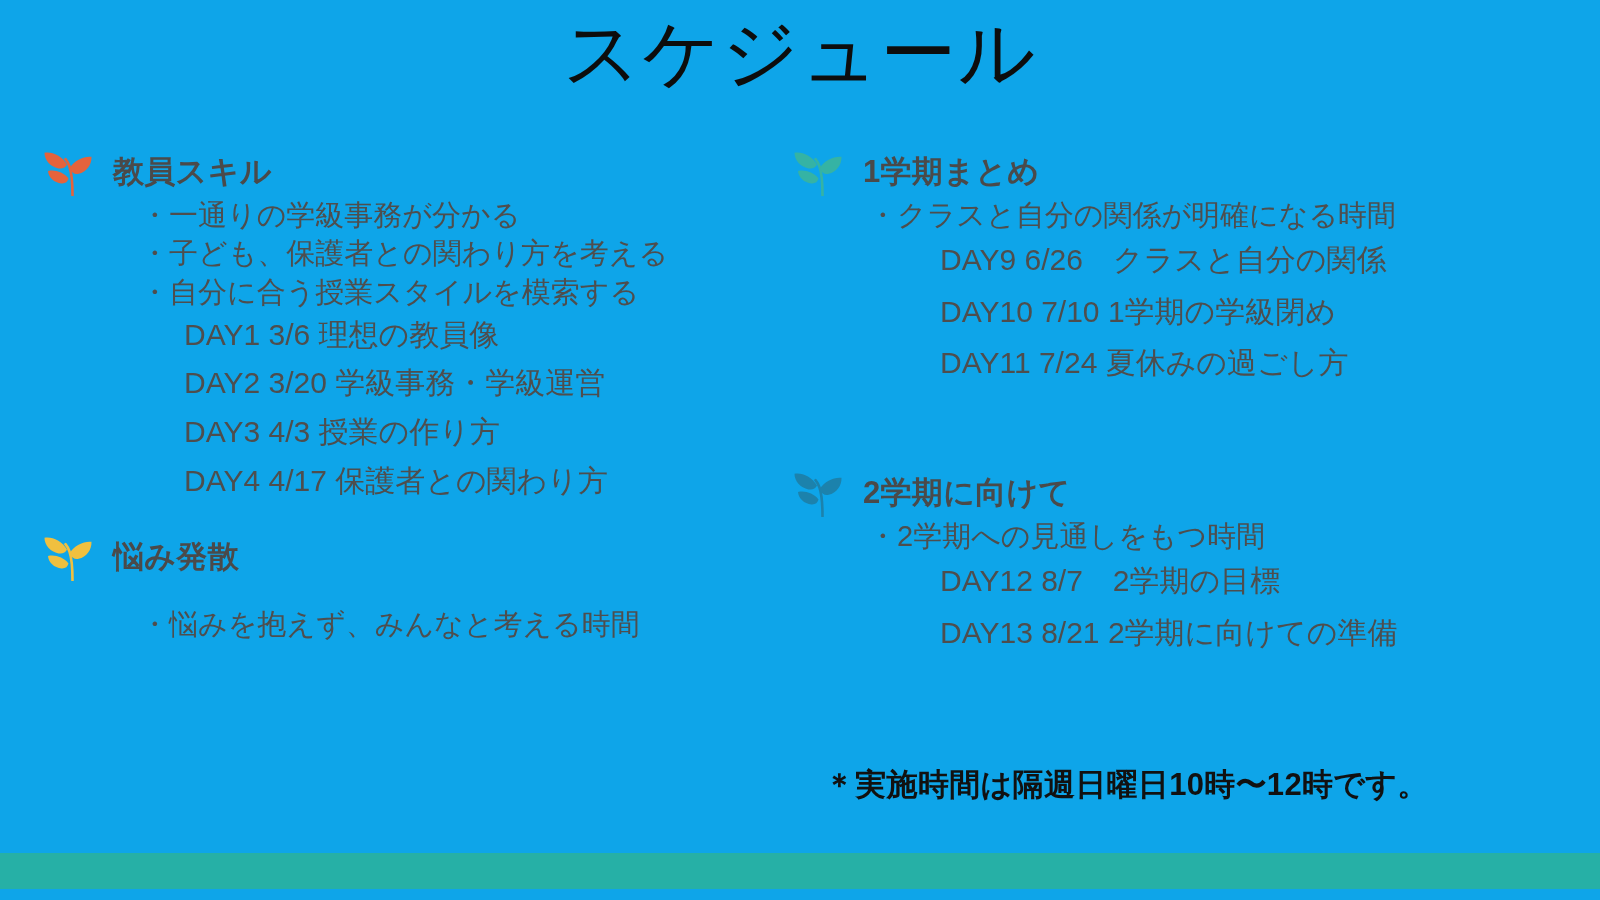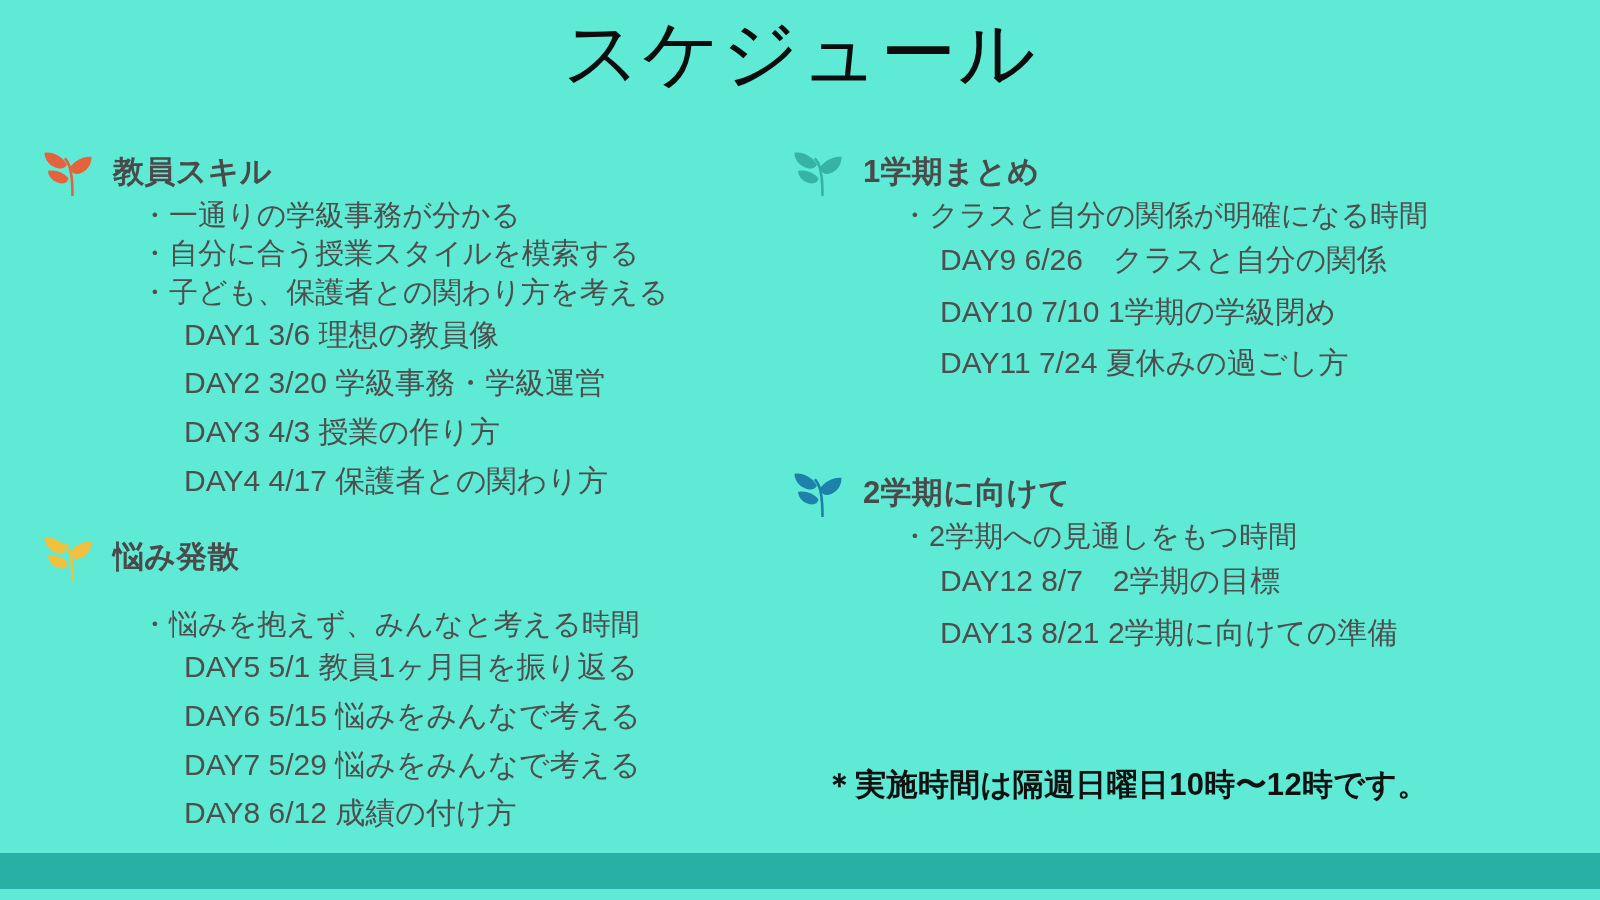--- a/index.html
+++ b/index.html
@@ -85,21 +85,21 @@
   }
   .day-line {
     font-size: 30px;
     line-height: 1.62;
     color: #4e4e4e;
     white-space: nowrap;
   }
   
   #column-left  .bullets  { margin-left: 98px; }
   #column-left  .day-list { margin-left: 142px; }
-  #column-right .bullets  { margin-left: 108px; }
+  #column-right .bullets  { margin-left: 76px; }
   #column-right .day-list { margin-left: 148px; }
 
   #column-right .day-line { line-height: 1.72; }
 
   
   #footnote {
     position: absolute;
     left: 824px;
     top: 764px;
     font-size: 31px;
@@ -114,41 +114,41 @@
     position: absolute;
     left: 0;
     top: 853px;
     width: 1600px;
     height: 36px;
   }
 </style>
 </head>
 <body>
 
-<div id="slide" style="background: #5eead4;">
+<div id="slide" style="background: #0ea5e9;">
 
   <div id="slide-title">スケジュール</div>
 
   <div class="column" id="column-left">
 
     <div class="section">
       <div class="section-head">
         <svg class="sprout-icon" viewBox="0 0 52 48" aria-hidden="true">
           <path d="M30.5 47.5 C30.5 36 30 26 27.5 18.5 C26.5 15.5 25 13 23.5 11.2" fill="none" stroke="#e4633c" stroke-width="2.6" stroke-linecap="round"></path>
           <path d="M27.8 20.2 C32.5 12.0 42.0 8.0 49.5 8.8 C49.8 16.6 44.6 24.2 36.6 25.8 C32.6 26.6 29.4 24.6 27.8 20.2 Z" fill="#e4633c"></path>
           <path d="M25.0 16.5 C19.5 7.5 10.0 3.5 2.5 4.8 C2.5 12.0 8.2 19.0 16.5 20.4 C20.5 21.0 23.5 19.8 25.0 16.5 Z" fill="#e4633c"></path>
           <path d="M26.5 30.5 C21.5 24.0 12.8 21.4 6.0 23.0 C6.4 29.4 12.0 34.8 19.6 35.4 C23.4 35.6 25.6 33.8 26.5 30.5 Z" fill="#e4633c"></path>
         </svg>
         <div class="section-title">教員スキル</div>
       </div>
 
       <ul class="bullets">
         <li class="bullet-line">・一通りの学級事務が分かる</li>
+        <li class="bullet-line">・子ども、保護者との関わり方を考える</li>
         <li class="bullet-line">・自分に合う授業スタイルを模索する</li>
-        <li class="bullet-line">・子ども、保護者との関わり方を考える</li>
       </ul>
 
       <ul class="day-list">
         <li class="day-line">DAY1  3/6  理想の教員像</li>
         <li class="day-line">DAY2  3/20 学級事務・学級運営</li>
         <li class="day-line">DAY3  4/3  授業の作り方</li>
         <li class="day-line">DAY4  4/17  保護者との関わり方</li>
       </ul>
     </div>
 
@@ -160,26 +160,20 @@
           <path d="M25.0 16.5 C19.5 7.5 10.0 3.5 2.5 4.8 C2.5 12.0 8.2 19.0 16.5 20.4 C20.5 21.0 23.5 19.8 25.0 16.5 Z" fill="#f0c03f"></path>
           <path d="M26.5 30.5 C21.5 24.0 12.8 21.4 6.0 23.0 C6.4 29.4 12.0 34.8 19.6 35.4 C23.4 35.6 25.6 33.8 26.5 30.5 Z" fill="#f0c03f"></path>
         </svg>
         <div class="section-title">悩み発散</div>
       </div>
 
       <ul class="bullets" style="margin-top:24px;">
         <li class="bullet-line">・悩みを抱えず、みんなと考える時間</li>
       </ul>
 
-      <ul class="day-list">
-        <li class="day-line">DAY5  5/1 教員1ヶ月目を振り返る</li>
-        <li class="day-line">DAY6  5/15 悩みをみんなで考える</li>
-        <li class="day-line">DAY7  5/29 悩みをみんなで考える</li>
-        <li class="day-line">DAY8  6/12 成績の付け方</li>
-      </ul>
     </div>
   </div>
 
   <div class="column" id="column-right">
 
     <div class="section">
       <div class="section-head">
         <svg class="sprout-icon" viewBox="0 0 52 48" aria-hidden="true">
           <path d="M30.5 47.5 C30.5 36 30 26 27.5 18.5 C26.5 15.5 25 13 23.5 11.2" fill="none" stroke="#35b3a4" stroke-width="2.6" stroke-linecap="round"></path>
           <path d="M27.8 20.2 C32.5 12.0 42.0 8.0 49.5 8.8 C49.8 16.6 44.6 24.2 36.6 25.8 C32.6 26.6 29.4 24.6 27.8 20.2 Z" fill="#35b3a4"></path>

